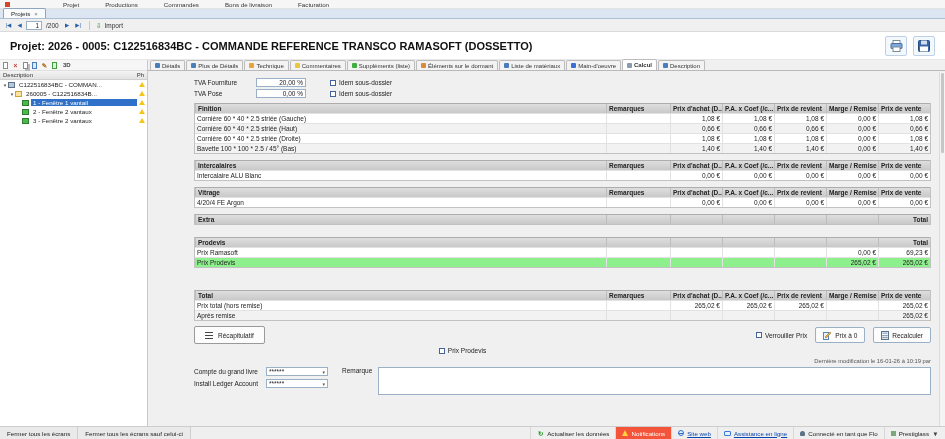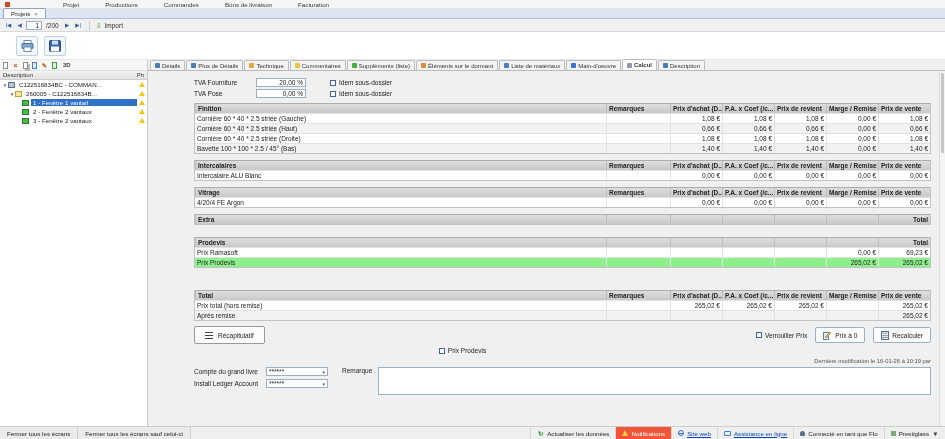--- a/index.html
+++ b/index.html
@@ -155,20 +155,21 @@
   <span class="nav-btn">▶</span>
   <span class="nav-btn">▶|</span>
   <span class="nav-sep"></span>
   <span class="import">
     <span class="glyph">⇩</span>
     <span>Import</span>
   </span>
 </div>
 
 <div class="titlebar">
+  <div class="page-title">Projet: 2026 - 0005: C122516834BC - COMMANDE REFERENCE TRANSCO RAMASOFT (DOSSETTO)</div>
   <div class="tool-btn">
     <svg width="13" height="12" viewBox="0 0 13 12">
         <rect x="3" y="0.5" width="7" height="3" fill="#fff" stroke="#7a8ba0"></rect>
         <rect x="1" y="3.5" width="11" height="5" rx="0.5" fill="#7da7d9" stroke="#4a6f9b"></rect>
         <rect x="3" y="7" width="7" height="4.5" fill="#fff" stroke="#7a8ba0"></rect>
       </svg>
   </div>
   <div class="tool-btn">
     <svg width="12" height="12" viewBox="0 0 12 12">
         <rect x="0.5" y="0.5" width="11" height="11" rx="1" fill="#3a66a8" stroke="#27497c"></rect>

